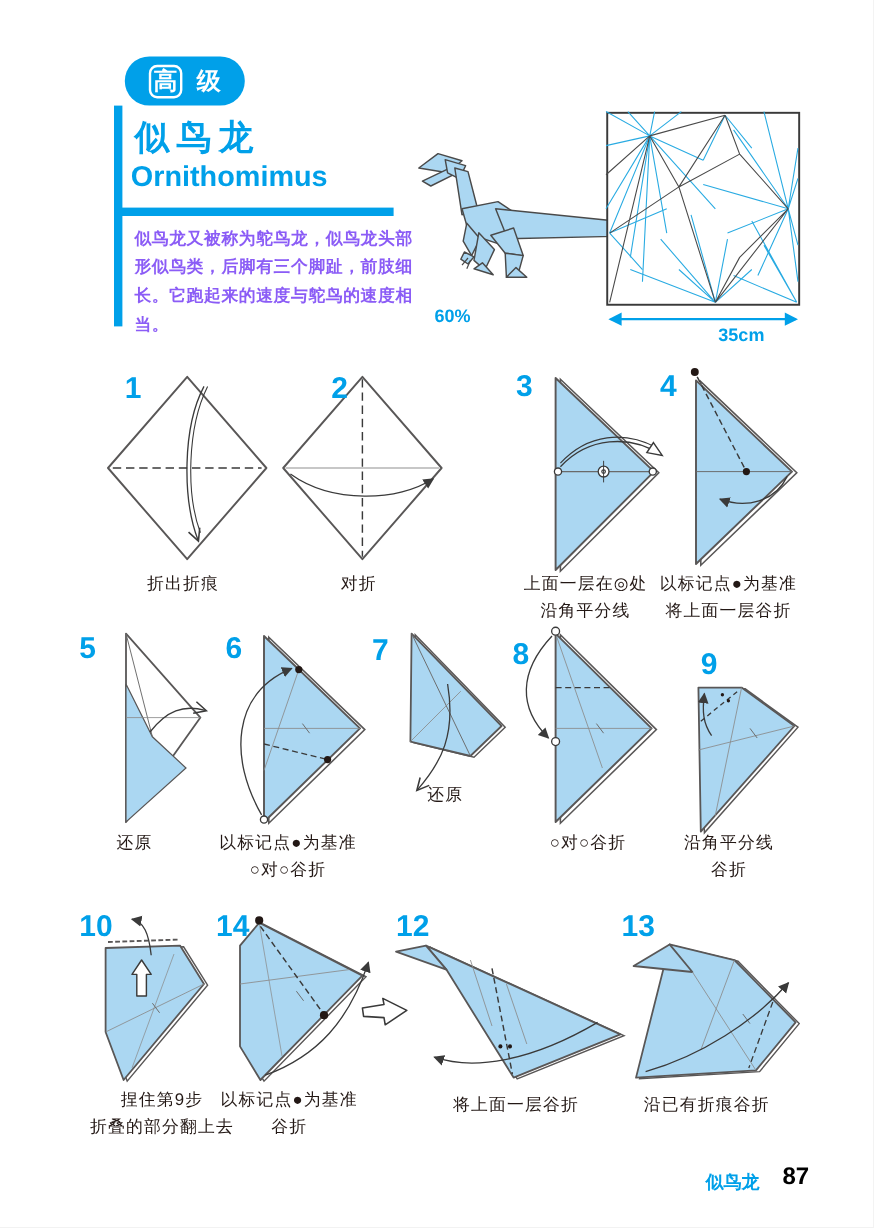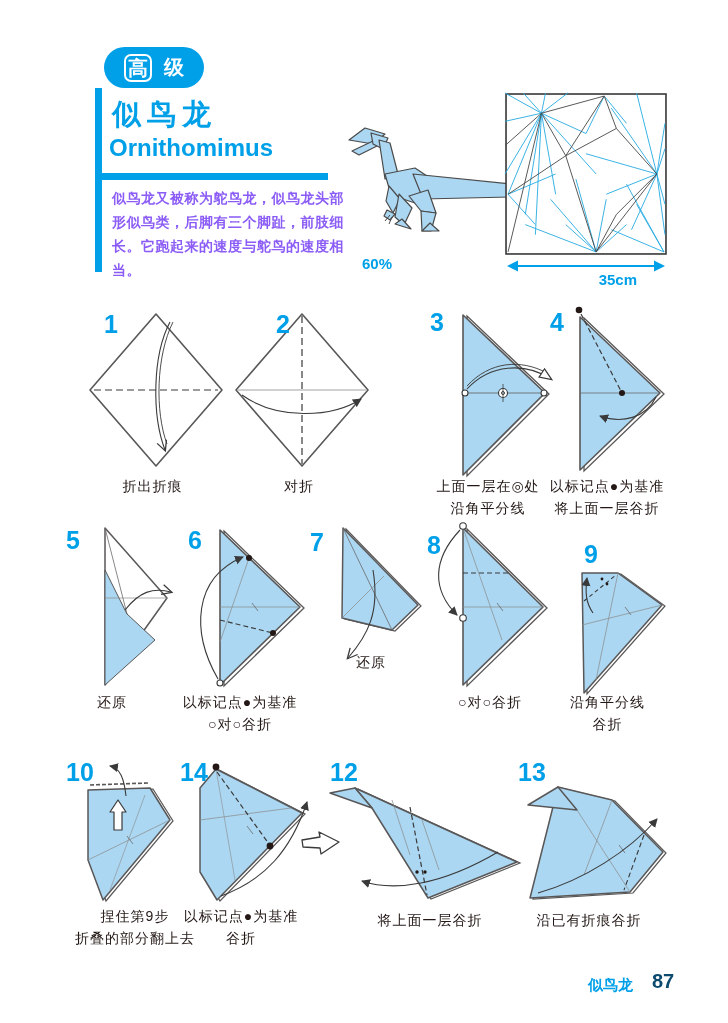--- a/index.html
+++ b/index.html
@@ -19,21 +19,21 @@
   #desc{left:112px;top:186px;width:232px;font-size:14px;font-weight:bold;line-height:24px;
         color:#8b5cf6;text-align:justify;letter-spacing:0.5px;}
   #scale-label{left:362px;top:227px;font-size:15px;font-weight:bold;color:#00A0E9;margin-top:28px;}
   #size-label{left:475px;top:271px;width:162px;text-align:right;font-size:15px;font-weight:bold;color:#00A0E9;}
   
   .num{position:absolute;font-size:25px;font-weight:bold;color:#00A0E9;z-index:5;}
   .cap{position:absolute;font-size:14px;font-weight:normal;color:#231815;text-align:center;
        letter-spacing:1px;white-space:nowrap;}
   
   #footer-title{left:588px;top:976px;font-size:15px;font-weight:bold;color:#00A0E9;}
-  #footer-page{left:652px;top:970px;font-size:20px;font-weight:bold;color:#0c4a6e;}
+  #footer-page{left:652px;top:970px;font-size:20px;font-weight:bold;color:#000000;}
 </style>
 </head>
 <body>
 
 <div id="page">
 
   <svg width="0" height="0" style="position:absolute">
     <defs>
       <marker id="mSolid" markerWidth="10" markerHeight="10" refX="8" refY="5" orient="auto" markerUnits="userSpaceOnUse">
         <path d="M0,0.5 L9,5 L0,9.5 z" fill="#3a3a3a"></path>

